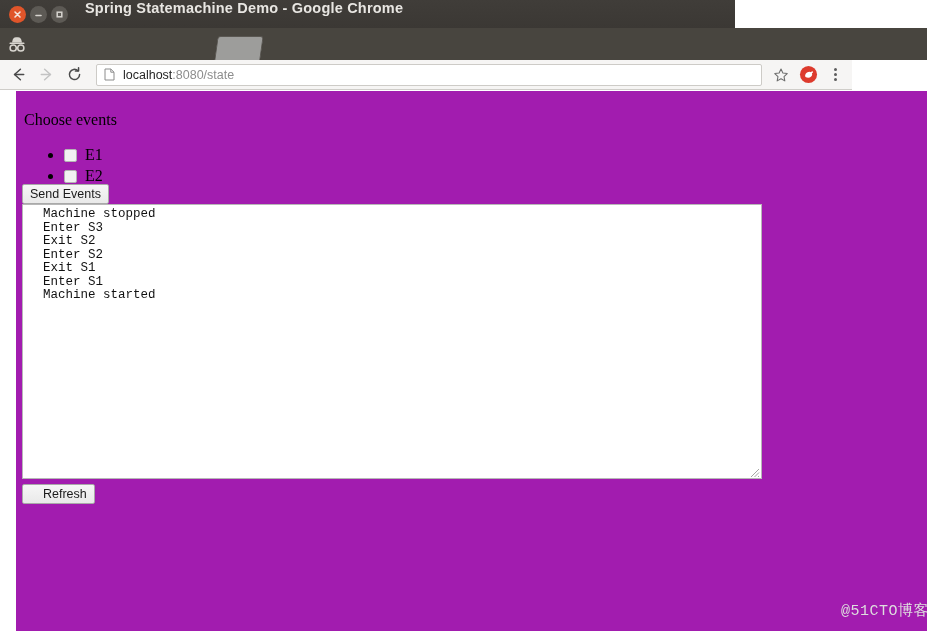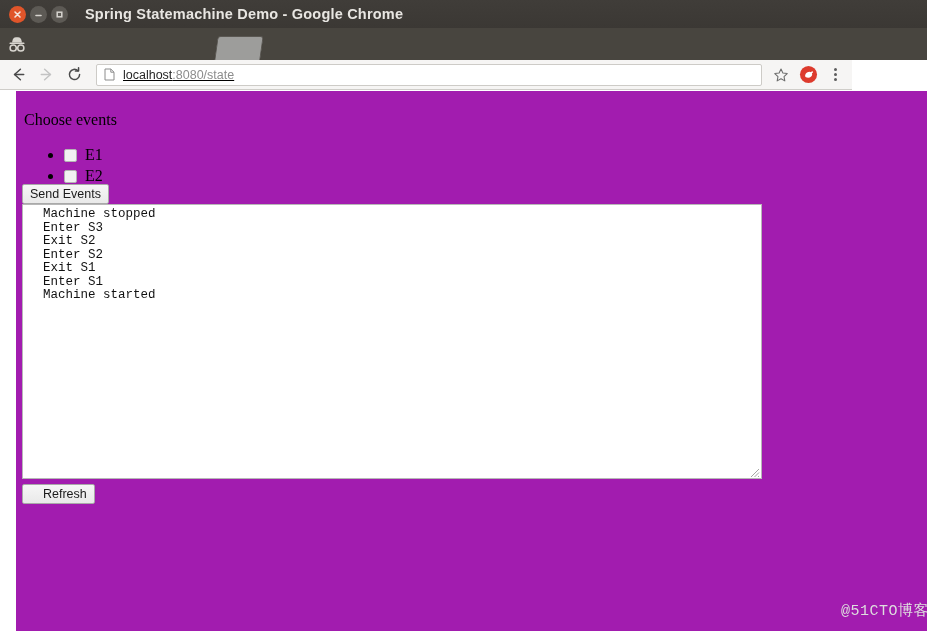--- a/index.html
+++ b/index.html
@@ -15,24 +15,23 @@
     position: relative;
     width: 927px;
     height: 631px;
     background: #ffffff;
   }
 
   
   .titlebar {
     position: absolute;
     top: 0; left: 0;
-    width: 927px; height: 28px;
+    width: 735px; height: 28px;
     background: linear-gradient(to bottom, #403d39 0%, #3b3834 100%);
     display: flex;
-    align-items: center;
   }
   .wincontrols {
     display: flex;
     align-items: center;
     gap: 4px;
     padding-left: 9px;
   }
   .wbtn {
     width: 17px; height: 17px;
     border-radius: 50%;
@@ -122,21 +121,20 @@
 
   
   .toolbar {
     position: absolute;
     top: 60px; left: 0;
     width: 852px; height: 30px;
     background: #f6f5f4;
     display: flex;
     align-items: center;
     border-bottom: 1px solid #cfcdc9;
-    text-decoration: underline;
   }
   .navbtn {
     width: 28px; height: 28px;
     display: flex;
     align-items: center;
     justify-content: center;
     flex: 0 0 auto;
   }
   .navbtn:first-child { margin-left: 4px; }
   .omnibox {

